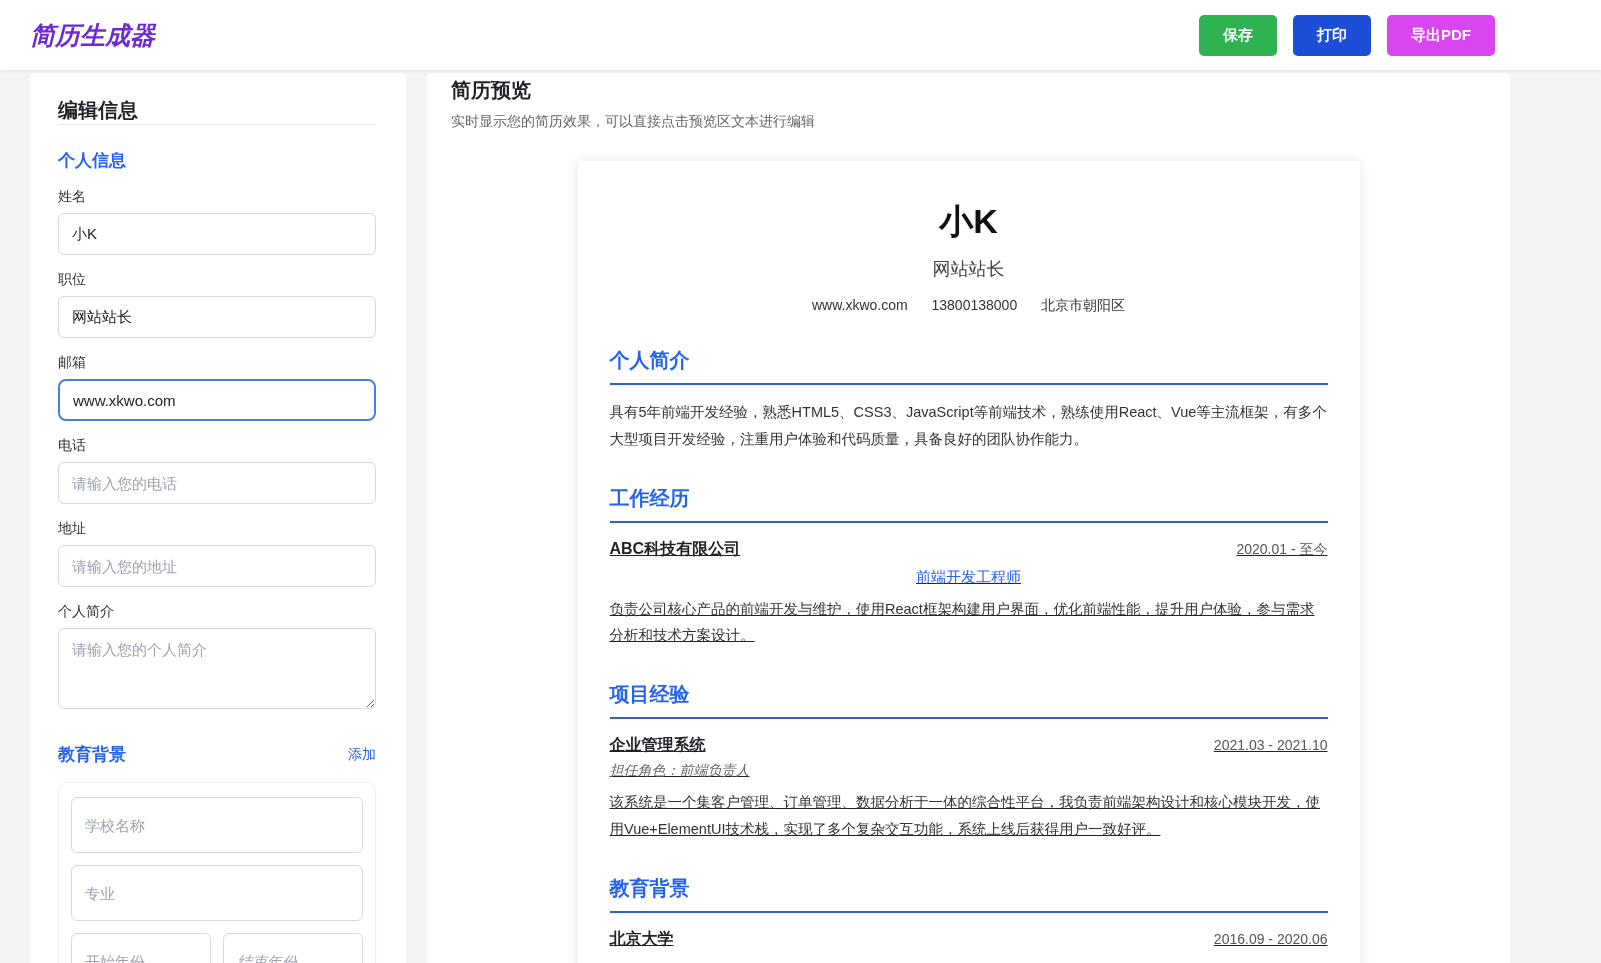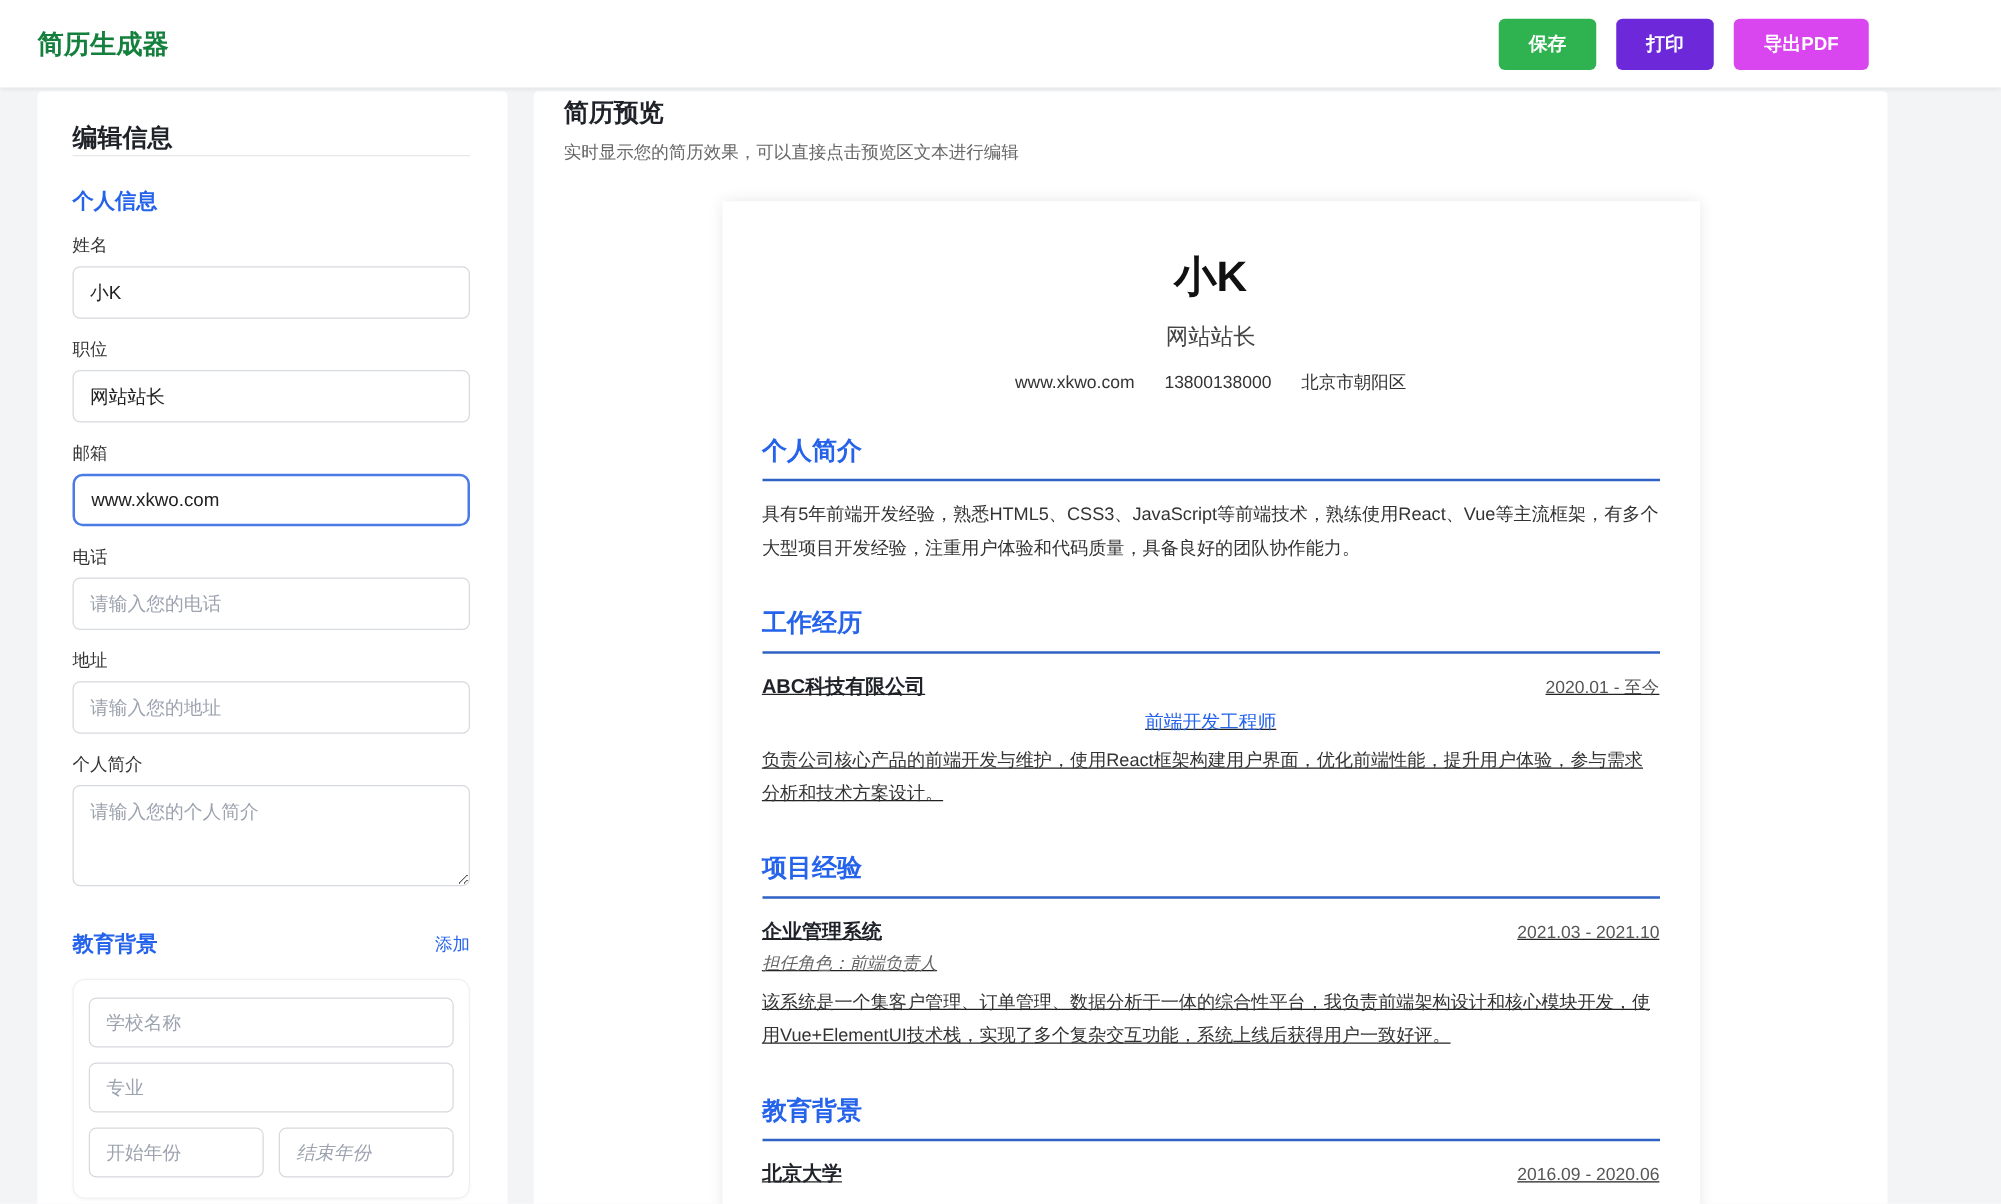--- a/index.html
+++ b/index.html
@@ -7,29 +7,29 @@
   body {
     font-family:"Liberation Sans","DejaVu Sans",sans-serif;
     background:#f3f4f6; color:#222;
   }
   
   .topbar {
     height:70px; background:#fff; display:flex; align-items:center;
     justify-content:space-between; padding:0 30px;
     box-shadow:0 1px 4px rgba(0,0,0,0.08); position:relative; z-index:5;
   }
-  .app-title { font-size:21px; font-weight:bold; color:#15803d; }
+  .app-title { font-size:25px; font-weight:bold; color:#6d28d9;font-style:italic; }
   .topbar-actions { display:flex; gap:16px; padding-right:76px; }
   .btn {
     border:none; color:#fff; font-size:15px; font-weight:bold;
     padding:11px 24px; border-radius:5px; cursor:pointer;
     font-family:inherit;
   }
   .btn-save   { background:#2eb350; }
-  .btn-print  { background:#6d28d9; }
+  .btn-print  { background:#1d4ed8; }
   .btn-export { background:#d946ef; }
   
   .content { display:flex; align-items:flex-start; padding:3px 91px 0 30px; height:893px; }
   .panel { background:#fff; border-radius:4px; }
   
   .sidebar { width:376px; min-width:376px; padding:24px 30px 40px 28px; height:1400px; }
   .sidebar h2 { font-size:20px; color:#1f2329; padding-bottom:0; border-bottom:1px solid #e5e7eb; }
   .sub-heading { color:#2563eb; font-size:17px; font-weight:bold; margin:24px 0 4px; }
   .field-label { display:block; font-size:14px; color:#333; margin:16px 0 7px; }
   .text-input, .textarea-input {
@@ -40,21 +40,21 @@
   .text-input::placeholder, .textarea-input::placeholder { color:#9ca3af; }
   .text-input.focused { border:2px solid #4b7be5; border-radius:8px; }
   .textarea-input { height:81px; padding:10px 13px; resize:vertical; line-height:1.5; }
   .section-row { display:flex; justify-content:space-between; align-items:center; margin-top:30px; }
   .section-row .sub-heading { margin:0; }
   .add-link { color:#2563eb; font-size:14px; text-decoration:none; cursor:pointer; }
   .edu-card {
     margin-top:16px; border:1px solid #f0f0f0; border-radius:10px;
     padding:14px 12px 4px; box-shadow:0 1px 3px rgba(0,0,0,0.04);
   }
-  .edu-card .text-input { margin-bottom:12px; height:40px; }
+  .edu-card .text-input { margin-bottom:12px; height:56px; }
   .year-row { display:flex; gap:12px; }
   
   .main-panel { flex:1; margin-left:21px; padding:4px 0 0; height:936px; overflow:hidden; }
   .preview-head { padding:0 24px; }
   .preview-title { font-size:20px; color:#1f2329; }
   .preview-subtitle { font-size:14px; color:#666; margin-top:9px; }
   
   .paper {
     width:782px; margin:30px auto 0; background:#fff;
     box-shadow:0 0 12px rgba(0,0,0,0.10);

